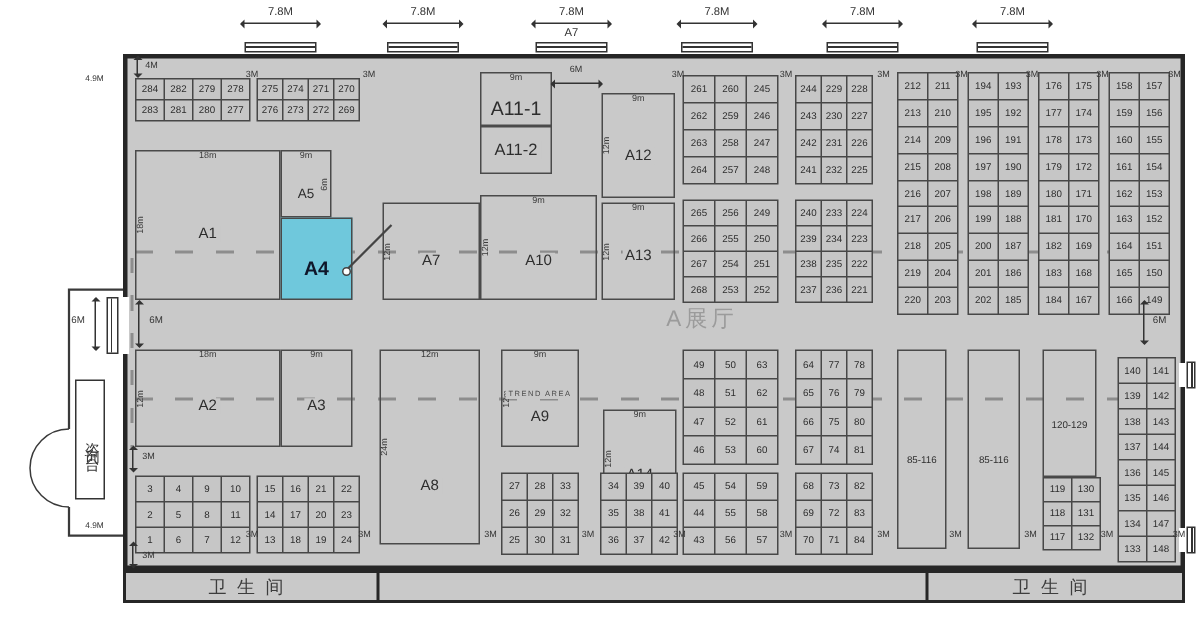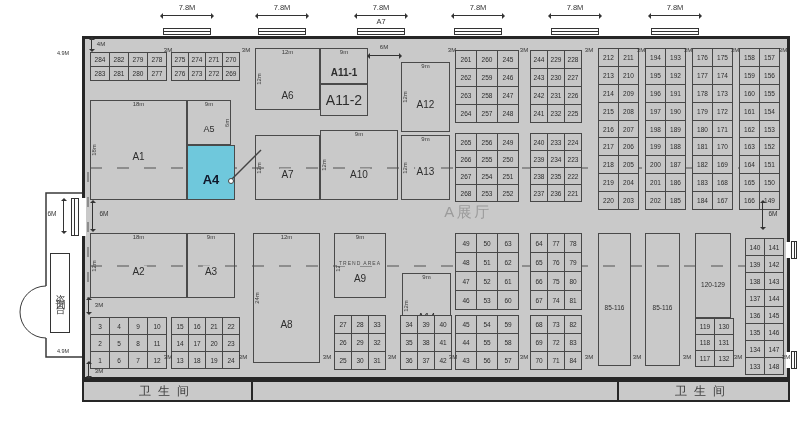--- a/index.html
+++ b/index.html
@@ -104,48 +104,43 @@
   </svg>
 
 <div class="dashh" style="left: 90px; top: 167px; width: 694px;"></div>
     <div class="dashh" style="left: 90px; top: 265px; width: 694px;"></div>
     <div class="dashv" style="left: 87px; top: 172px; height: 128px;"></div>
     <div class="zone" style="left: 90px; top: 100px; width: 97px; height: 100px;">
       <div class="zdim zdt">18m</div>
       <div class="zdim zdl">18m</div>
       <div class="zlabel" style="top: 56%;">A1</div>
     </div>
-    <div class="zone" style="left: 187px; top: 100px; width: 44px; height: 45px;">
+    <div class="zone" style="left: 187px; top: 100px; width: 34px; height: 45px;">
       <div class="zdim zdt">9m</div>
       <div class="zdim zdr">6m</div>
       <div class="zlabel" style="font-size: 9px; top: 64%;">A5</div>
     </div>
     <div class="zone hl" style="left: 187px; top: 145px; width: 48px; height: 55px; background: rgb(111, 200, 220);">
       <div class="zlabel" style="font-size: 13px; top: 62%;">A4</div>
     </div>
     <div class="zone" style="left: 90px; top: 233px; width: 97px; height: 65px;">
       <div class="zdim zdt">18m</div>
       <div class="zdim zdl">12m</div>
       <div class="zlabel" style="top: 58%;">A2</div>
     </div>
     <div class="zone" style="left: 187px; top: 233px; width: 48px; height: 65px;">
       <div class="zdim zdt">9m</div>
       <div class="zlabel" style="top: 58%;">A3</div>
     </div>
-    <div class="zone" style="left: 255px; top: 48px; width: 65px; height: 62px;">
-      <div class="zdim zdt">12m</div>
-      <div class="zdim zdl">12m</div>
-      <div class="zlabel" style="top: 77%;">A6</div>
-    </div>
     <div class="zone" style="left: 320px; top: 48px; width: 48px; height: 36px;">
       <div class="zdim zdt">9m</div>
-      <div class="zlabel" style="font-size: 10px; top: 68%; font-weight: bold;">A11-1</div>
+      <div class="zlabel" style="font-size: 13px; top: 68%;">A11-1</div>
     </div>
     <div class="zone" style="left: 320px; top: 84px; width: 48px; height: 32px;">
-      <div class="zlabel" style="font-size: 14px;">A11-2</div>
+      <div class="zlabel" style="font-size: 11px;">A11-2</div>
     </div>
     <div class="zone" style="left: 401px; top: 48px; width: 49px; height: 70px; margin-top: 14px;">
       <div class="zdim zdt">9m</div>
       <div class="zdim zdl">12m</div>
       <div class="zlabel" style="top: 60%;">A12</div>
     </div>
     <div class="zone" style="left: 255px; top: 135px; width: 65px; height: 65px;">
       <div class="zdim zdl">12m</div>
       <div class="zlabel" style="top: 60%;">A7</div>
     </div>

